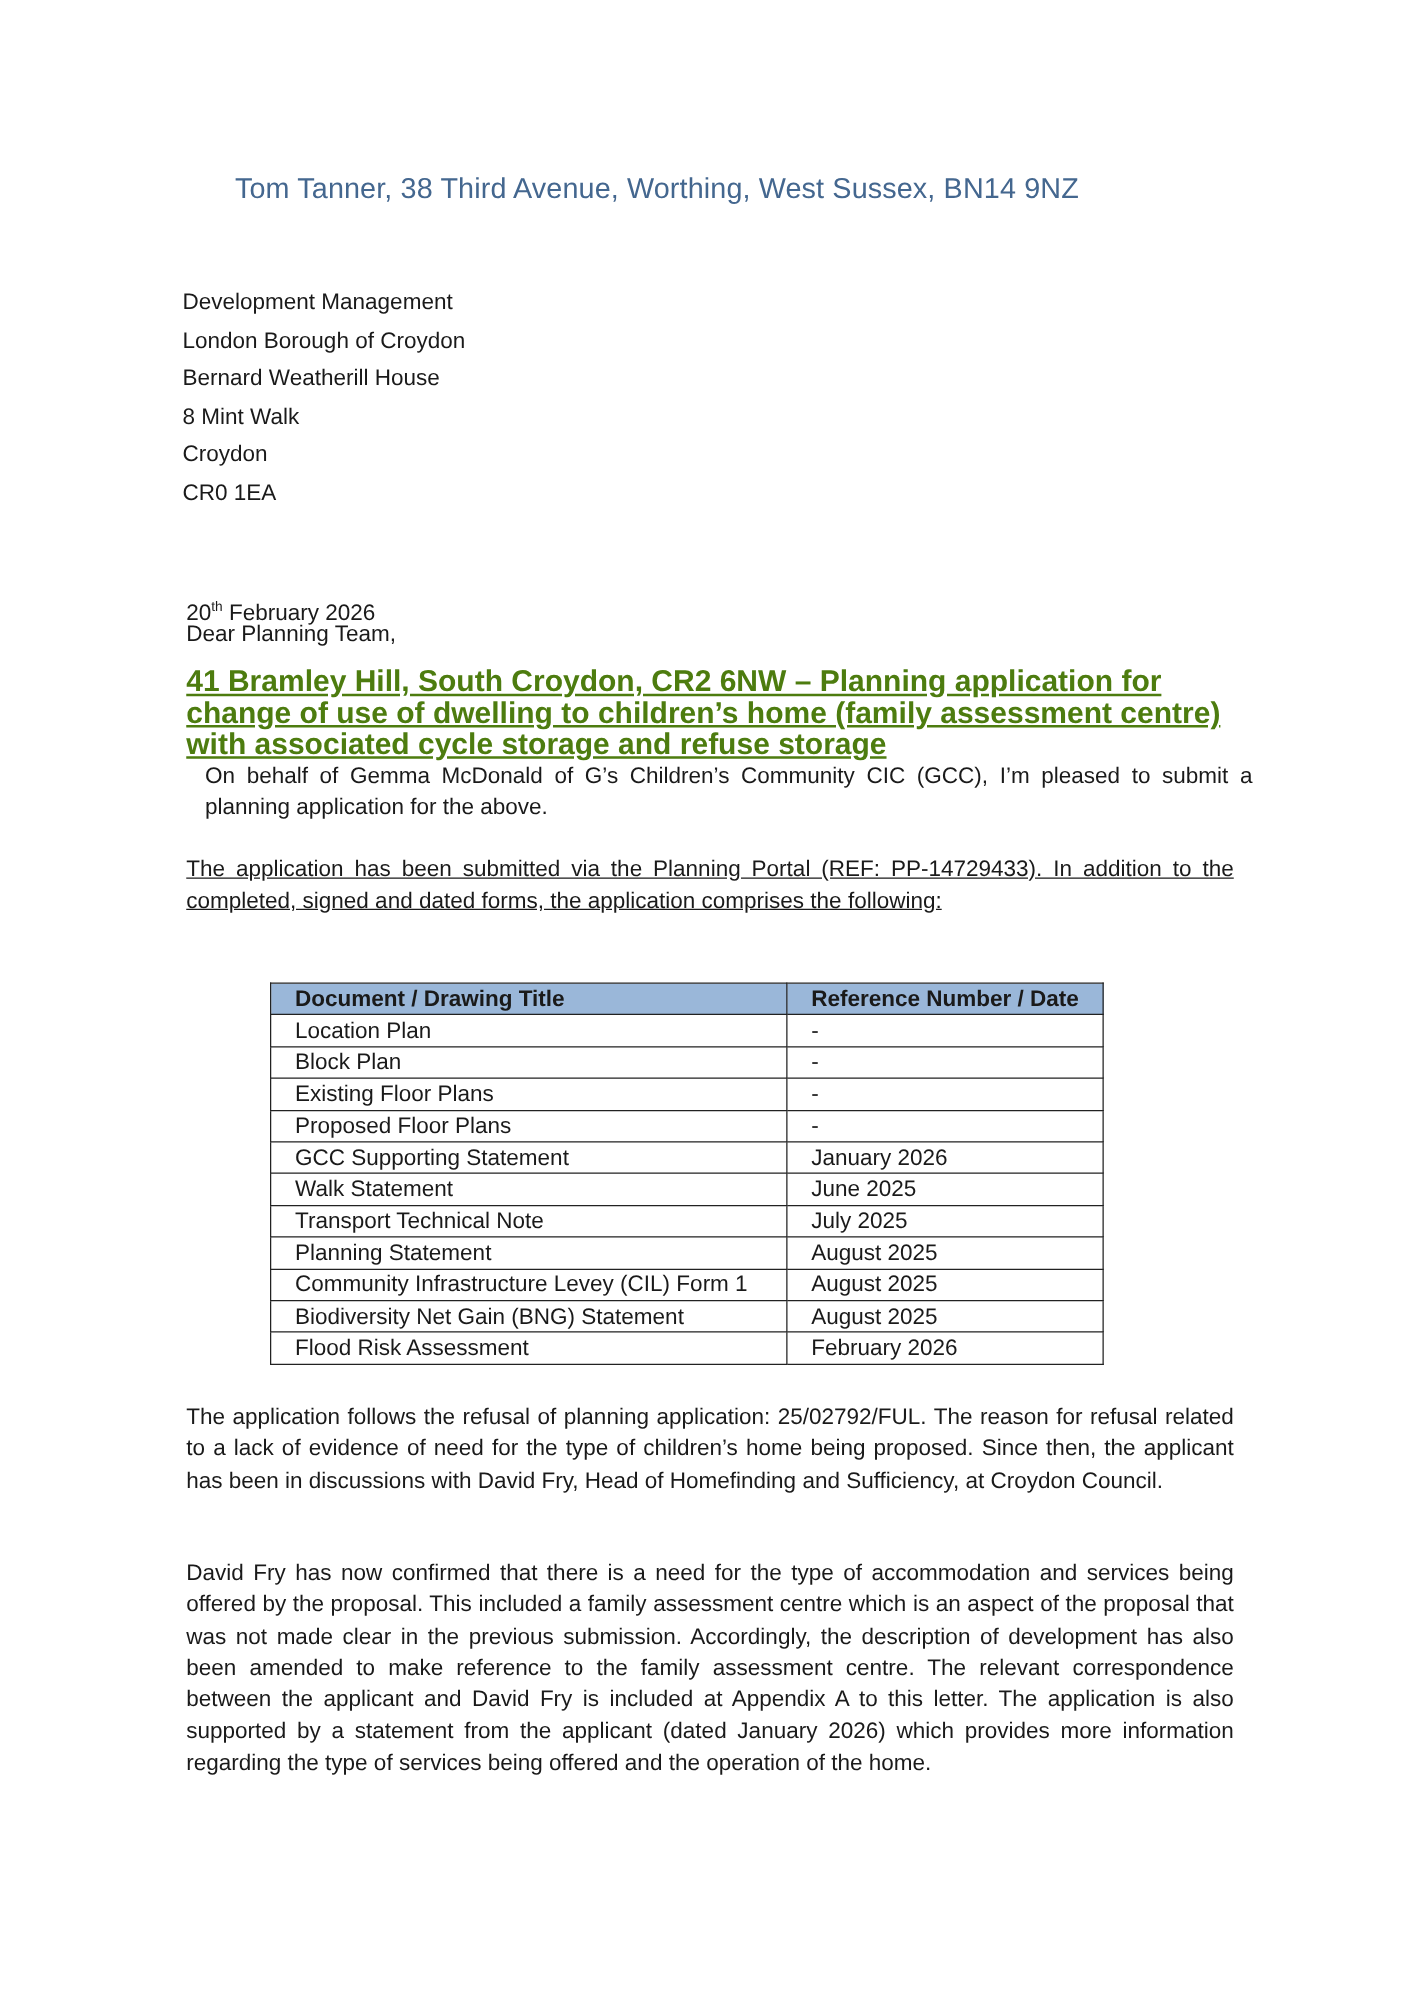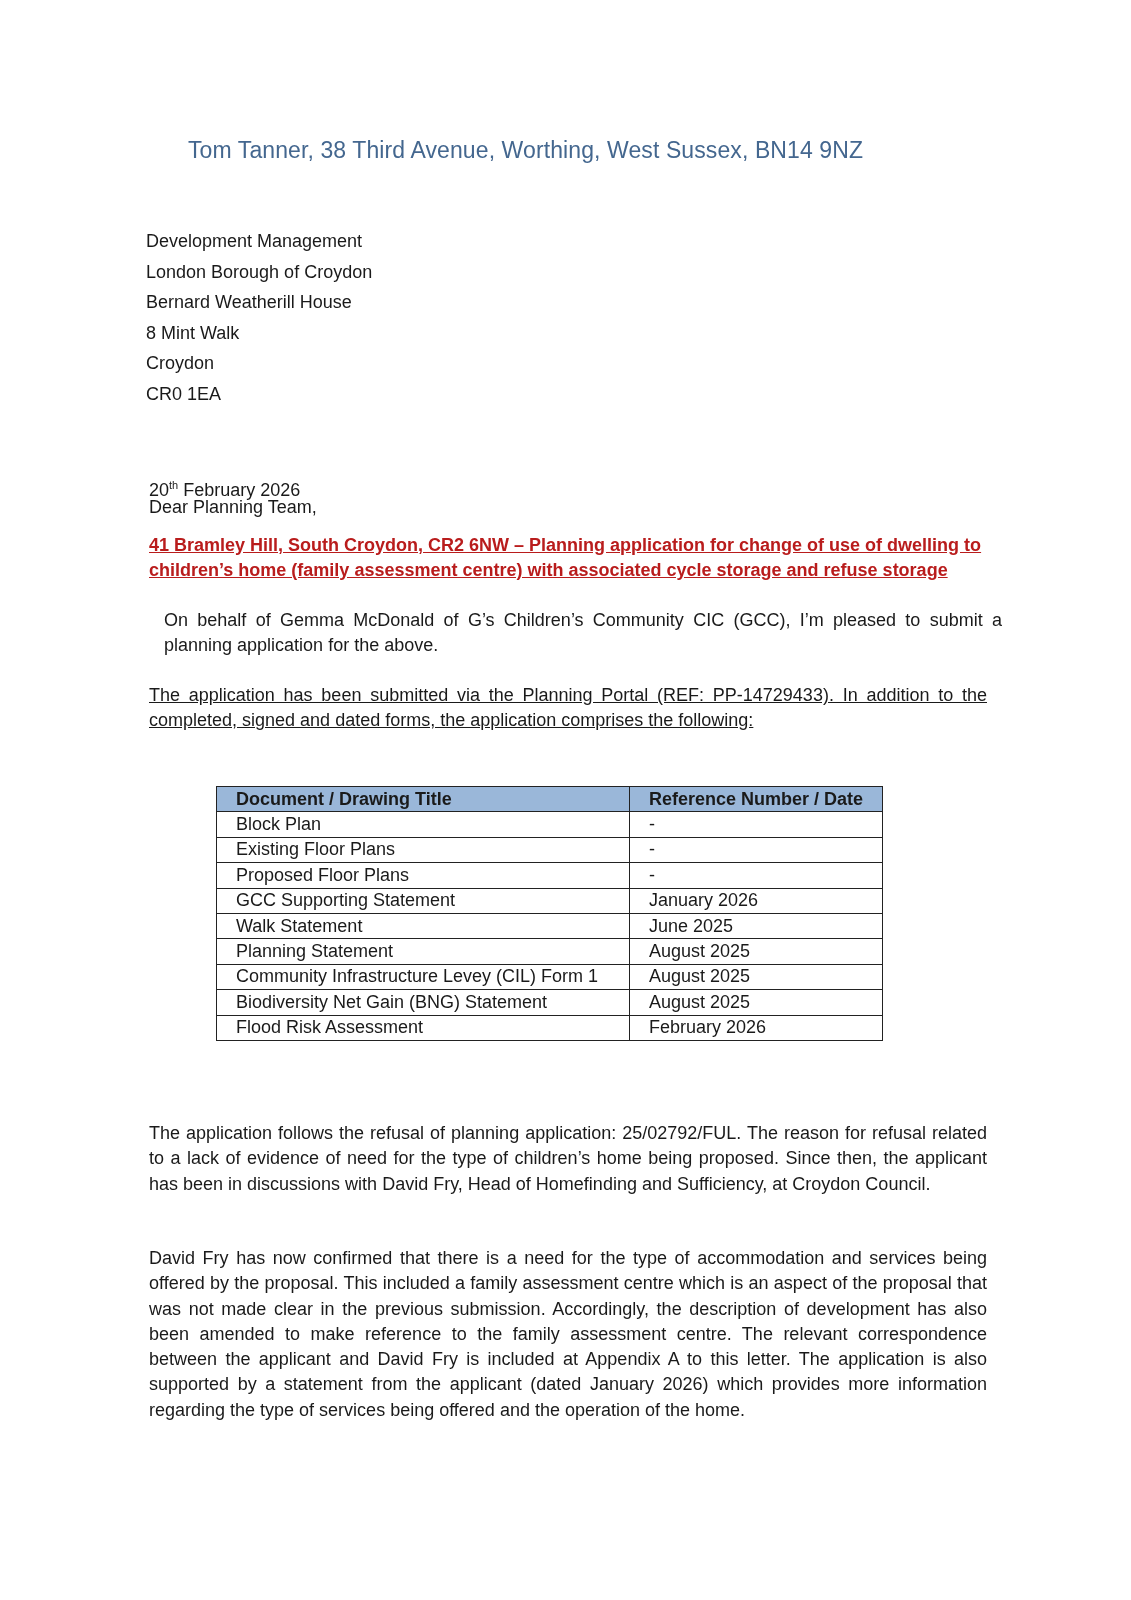--- a/index.html
+++ b/index.html
@@ -6,22 +6,22 @@
   body { width: 1131px; height: 1600px; position: relative; overflow: hidden;
          font-family: "Liberation Sans", sans-serif; color: #1a1a1a; }
   .page { position: absolute; left: 0; top: 0; width: 1052px; height: 1600px; }
   .sender { position: absolute; left: 188px; top: 137px; font-size: 23px; color: #44678f;
             letter-spacing: 0.1px; white-space: nowrap; }
   .addr { position: absolute; left: 146px; top: 226px; font-size: 18px; line-height: 30.6px; }
   .addr div { white-space: nowrap; }
   .date { position: absolute; left: 149px; top: 436px; font-size: 18px; white-space: nowrap; margin-top: 44px; }
   .date sup { font-size: 11px; vertical-align: super; line-height: 0; }
   .salutation { position: absolute; left: 149px; top: 481px; font-size: 18px; white-space: nowrap; margin-top: 16px; }
-  .subject { position: absolute; left: 149px; top: 533px; width: 838px; font-size: 18px; line-height: 25px;
-             font-weight: bold; color: #b91c1c; text-decoration: underline; }
+  .subject { position: absolute; left: 149px; top: 533px; width: 838px; font-size: 24px; line-height: 25px;
+             font-weight: bold; color: #4d7c0f; text-decoration: underline; }
   .para { position: absolute; left: 149px; width: 838px; font-size: 18px; line-height: 25.3px;
           text-align: justify; }
   .p1 { top: 608px; margin-left: 15px; }
   .p2 { top: 683px; text-decoration: underline; }
   .p3 { top: 1121px; }
   .p4 { top: 1246px; }
   table.docs { position: absolute; left: 216px; top: 786px; border-collapse: collapse;
                font-size: 18px; }
   table.docs th, table.docs td { border: 1.3px solid #222; padding: 0 19px; height: 24.4px;
                text-align: left; white-space: nowrap; }
@@ -60,38 +60,46 @@
         <col class="c2">
       </colgroup>
     <thead>
       <tr>
         <th>Document / Drawing Title</th>
         <th>Reference Number / Date</th>
       </tr>
     </thead>
     <tbody>
       <tr>
+        <td>Location Plan</td>
+        <td>-</td>
+      </tr>
+      <tr>
         <td>Block Plan</td>
         <td>-</td>
       </tr>
       <tr>
         <td>Existing Floor Plans</td>
         <td>-</td>
       </tr>
       <tr>
         <td>Proposed Floor Plans</td>
         <td>-</td>
       </tr>
       <tr>
         <td>GCC Supporting Statement</td>
         <td>January 2026</td>
       </tr>
       <tr>
         <td>Walk Statement</td>
         <td>June 2025</td>
+      </tr>
+      <tr>
+        <td>Transport Technical Note</td>
+        <td>July 2025</td>
       </tr>
       <tr>
         <td>Planning Statement</td>
         <td>August 2025</td>
       </tr>
       <tr>
         <td>Community Infrastructure Levey (CIL) Form 1</td>
         <td>August 2025</td>
       </tr>
       <tr>

